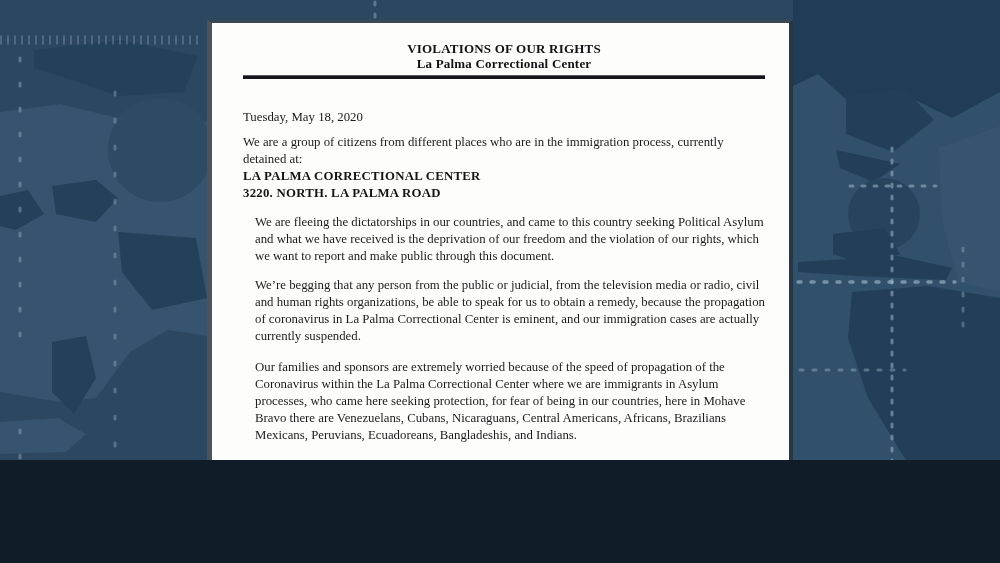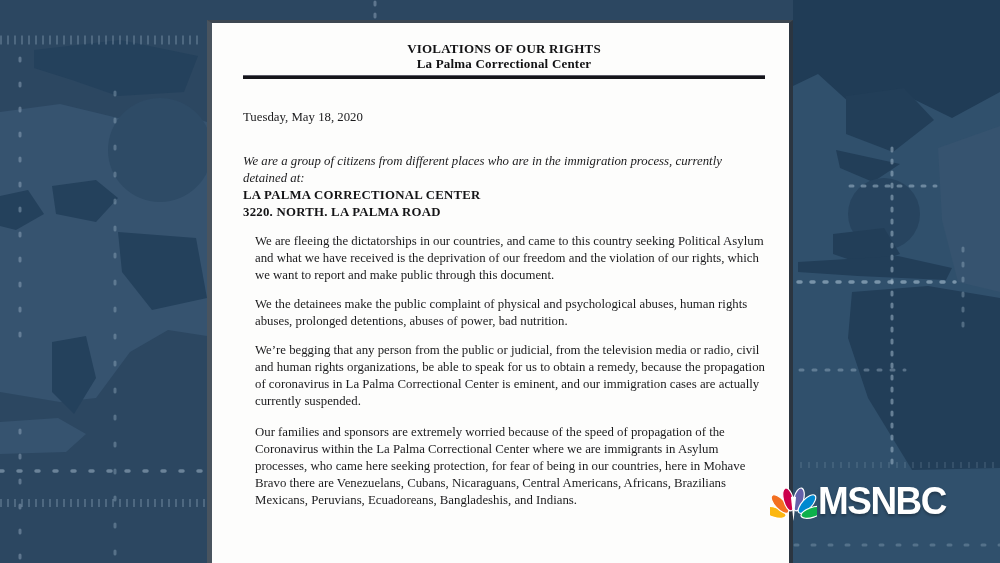--- a/index.html
+++ b/index.html
@@ -1,18 +1,18 @@
 <!DOCTYPE html>
 <html><head>
 <meta charset="utf-8">
 <style>
   html,body{margin:0;padding:0;background:#101c28;}
   .stage{
     position:relative;
-    width:1000px;height:563px;
+    width:1000px;height:460px;
     overflow:hidden;
     font-family:"Liberation Serif", serif;
   }
   .map-bg{position:absolute;left:0;top:0;width:1000px;height:563px;display:block;}
   .document{
     position:absolute;
     left:207px;top:20px;
     width:586px;height:543px;
     box-sizing:border-box;
     background:#fdfdfc;
@@ -33,21 +33,21 @@
     letter-spacing:.2px;
     color:#121214;
   }
   .title-rule{
     height:3px;
     background:#15151a;
     margin-top:4px;
     border-top:1px solid #5a5a66;
   }
   .doc-date{margin:30px 0 0 0;}
-  .doc-intro{margin:27px 0 0 0;font-style:italic;}
+  .doc-intro{margin:8px 0 0 0;}
   .address div{font-weight:bold;letter-spacing:.25px;color:#141416;}
   .doc-par{margin:12px 0 0 12px;}
   .doc-par.last{margin-top:14px;}
   .msnbc-logo{
     position:absolute;
     left:770px;top:477px;
     display:flex;
     align-items:center;
     z-index:5;
   }
@@ -118,21 +118,20 @@
     <p class="doc-date">Tuesday, May 18, 2020</p>
 
     <p class="doc-intro">We are a group of citizens from different places who are in the immigration process, currently detained at:</p>
 
     <div class="address">
       <div>LA PALMA CORRECTIONAL CENTER</div>
       <div>3220. NORTH. LA PALMA ROAD</div>
     </div>
 
     <p class="doc-par">We are fleeing the dictatorships in our countries, and came to this country seeking Political Asylum and what we have received is the deprivation of our freedom and the violation of our rights, which we want to report and make public through this document.</p>
-    <p class="doc-par">We the detainees make the public complaint of physical and psychological abuses, human rights abuses, prolonged detentions, abuses of power, bad nutrition.</p>
     <p class="doc-par">We’re begging that any person from the public or judicial, from the television media or radio, civil and human rights organizations, be able to speak for us to obtain a remedy, because the propagation of coronavirus in La Palma Correctional Center is eminent, and our immigration cases are actually currently suspended.</p>
     <p class="doc-par last">Our families and sponsors are extremely worried because of the speed of propagation of the Coronavirus within the La Palma Correctional Center where we are immigrants in Asylum processes, who came here seeking protection, for fear of being in our countries, here in Mohave Bravo there are Venezuelans, Cubans, Nicaraguans, Central Americans, Africans, Brazilians Mexicans, Peruvians, Ecuadoreans, Bangladeshis, and Indians.</p>
   </div>
 
   <div class="msnbc-logo">
     <svg class="peacock" viewBox="0 0 100 92" aria-hidden="true">
       <g stroke="#ffffff" stroke-width="2.5">
         <ellipse cx="50" cy="38" rx="10.5" ry="25" transform="rotate(-72 50 80)" fill="#FCB711"></ellipse>
         <ellipse cx="50" cy="38" rx="10.5" ry="25" transform="rotate(-43 50 80)" fill="#F37021"></ellipse>
         <ellipse cx="50" cy="38" rx="10.5" ry="25" transform="rotate(-15 50 80)" fill="#CC004C"></ellipse>

